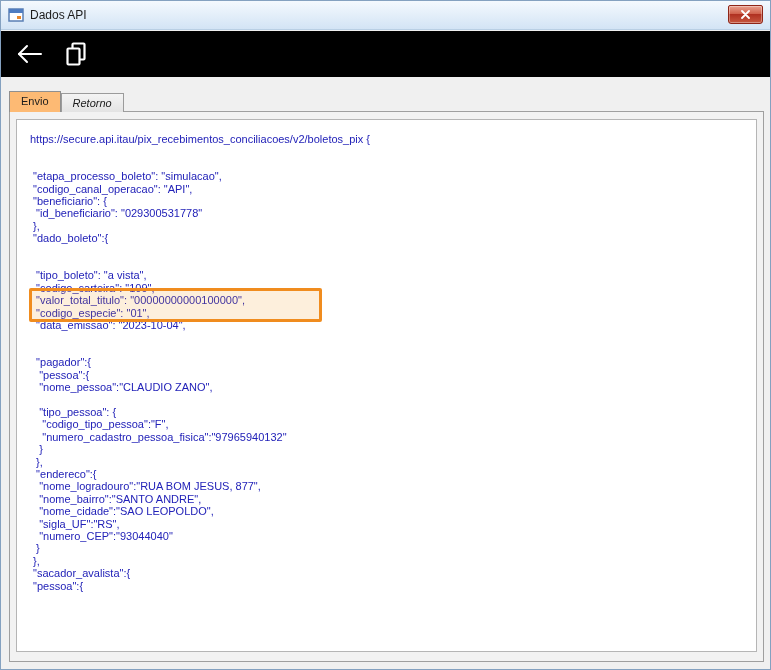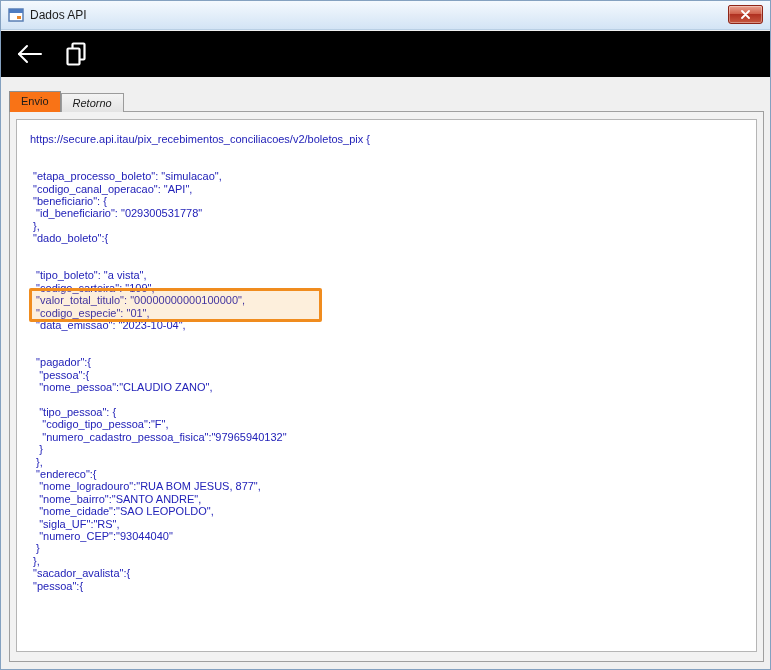--- a/index.html
+++ b/index.html
@@ -55,21 +55,21 @@
     font-size:11px; color:#1b1b1b;
     padding: 3px 11px 3px 11px;
     border:1px solid #9b9b9b;
     border-bottom:none;
     background:#ececec;
     height:19px;
     cursor:pointer;
     position:relative;
   }
   .tab.active {
-    background:#f97316;
+    background:#fdba74;
     height:21px;
     border-color:#8f8f8f;
     z-index:4;
     text-align:center;
   }
   .tab:not(.active) { background: linear-gradient(#f4f4f4,#e3e3e3); margin-bottom:0;font-style:italic; }
 
   
   .tabpage {
     position:absolute; left:8px; top:110px; width:755px; height:551px;

